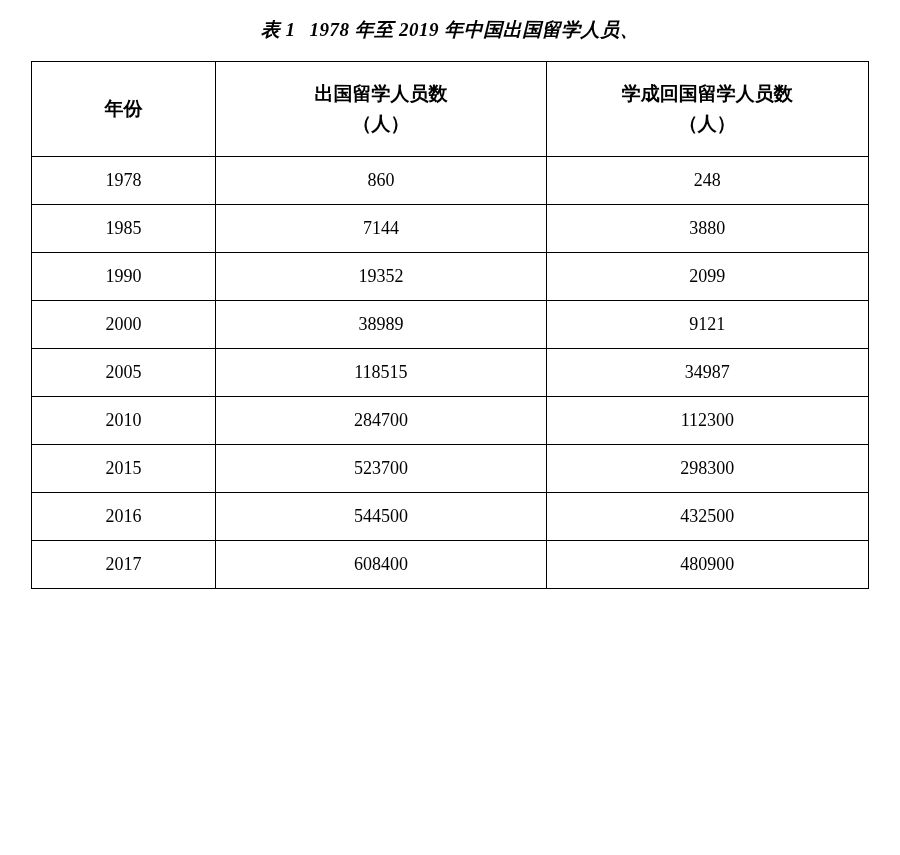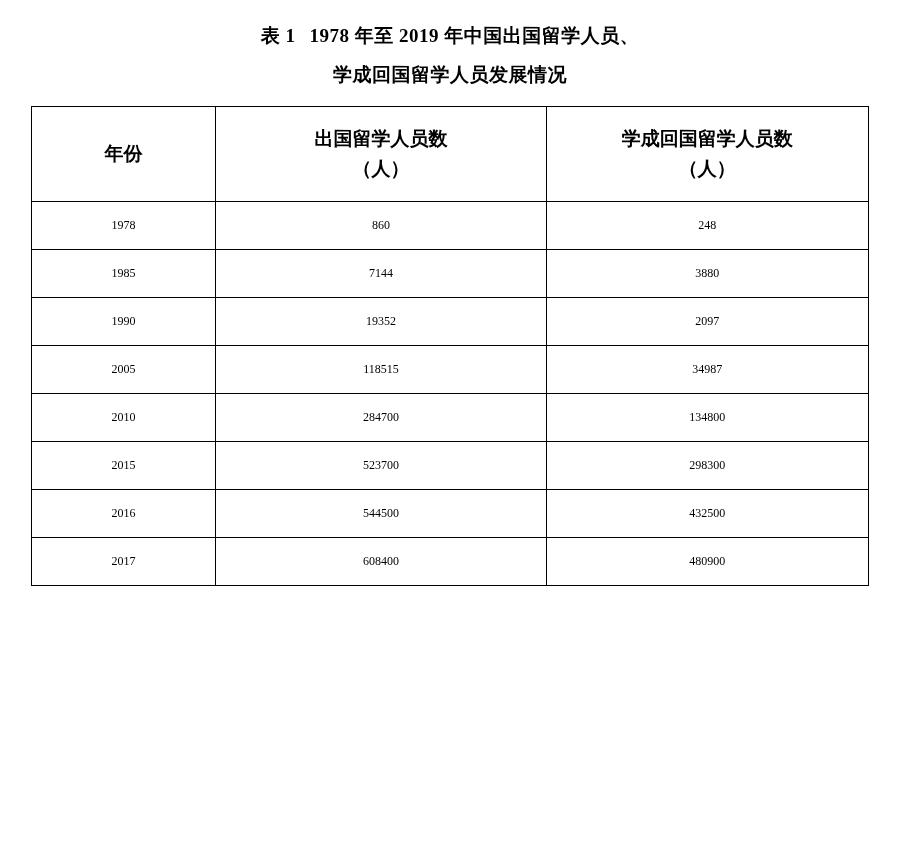--- a/index.html
+++ b/index.html
@@ -18,21 +18,22 @@
     width: 900px;
     height: 855px;
     position: relative;
     box-sizing: border-box;
   }
   .caption {
     text-align: center;
     font-weight: bold;
     font-size: 19px;
     line-height: 1.0;
-    padding-top: 26px;
+    padding-top: 20px;
+    font-style: italic;
   }
   .caption-line-1 {
     display: block;
     letter-spacing: 0.5px;
   }
   .caption-line-2 {
     display: block;
     margin-top: 20px;
     letter-spacing: 0.5px;
   }
@@ -46,21 +47,21 @@
   table.data-table {
     border-collapse: collapse;
     width: 100%;
     table-layout: fixed;
   }
   table.data-table th,
   table.data-table td {
     border: 1px solid #000000;
     text-align: center;
     vertical-align: middle;
-    font-size: 12px;
+    font-size: 18px;
     padding: 0;
     height: 47px;
   }
   table.data-table thead th {
     font-weight: bold;
     height: 94px;
     line-height: 1.6;
     font-size: 19px;
   }
   col.col-year { width: 22%; }
@@ -71,21 +72,20 @@
   td.cell-year { font-size: 18px; }
   td.cell-num  { font-size: 18px; }
 </style>
 </head>
 <body>
 
 <div class="page">
 
   <div class="caption">
     <span class="caption-line-1"><span class="caption-label">表 1</span><span>1978 年至 2019 年中国出国留学人员、</span></span>
-    <span class="caption-line-2">学成回国留学人员发展情况</span>
   </div>
 
   <div class="table-wrap">
     <table class="data-table">
       <colgroup>
         <col class="col-year">
         <col class="col-out">
         <col class="col-back">
       </colgroup>
       <thead>
@@ -110,31 +110,36 @@
           <td class="cell-num">248</td>
         </tr>
         <tr>
           <td class="cell-year">1985</td>
           <td class="cell-num">7144</td>
           <td class="cell-num">3880</td>
         </tr>
         <tr>
           <td class="cell-year">1990</td>
           <td class="cell-num">19352</td>
-          <td class="cell-num">2097</td>
+          <td class="cell-num">2099</td>
+        </tr>
+        <tr>
+          <td class="cell-year">2000</td>
+          <td class="cell-num">38989</td>
+          <td class="cell-num">9121</td>
         </tr>
         <tr>
           <td class="cell-year">2005</td>
           <td class="cell-num">118515</td>
           <td class="cell-num">34987</td>
         </tr>
         <tr>
           <td class="cell-year">2010</td>
           <td class="cell-num">284700</td>
-          <td class="cell-num">134800</td>
+          <td class="cell-num">112300</td>
         </tr>
         <tr>
           <td class="cell-year">2015</td>
           <td class="cell-num">523700</td>
           <td class="cell-num">298300</td>
         </tr>
         <tr>
           <td class="cell-year">2016</td>
           <td class="cell-num">544500</td>
           <td class="cell-num">432500</td>

